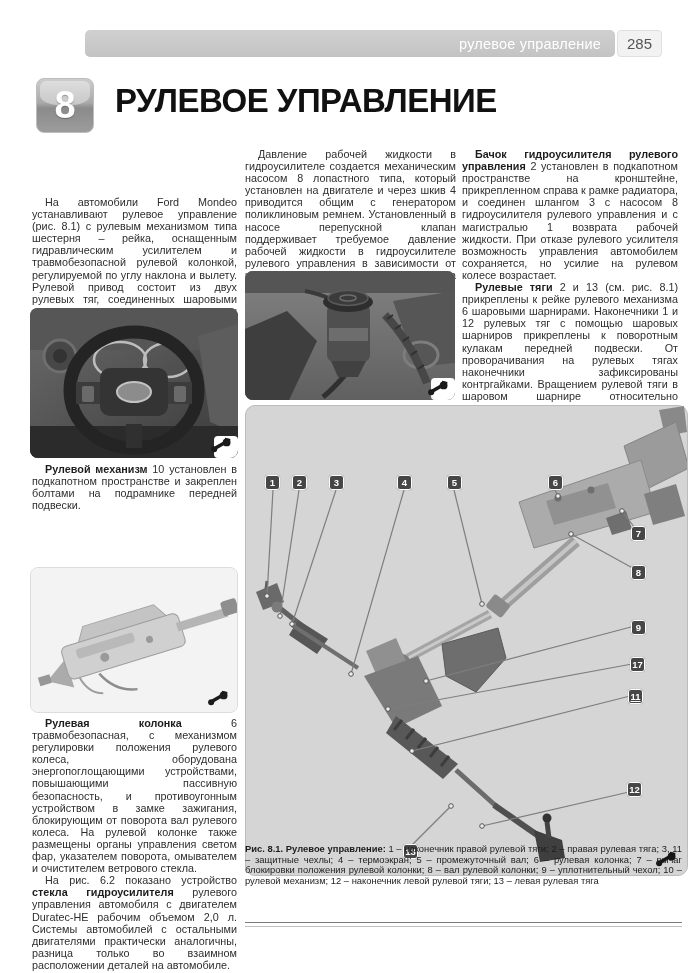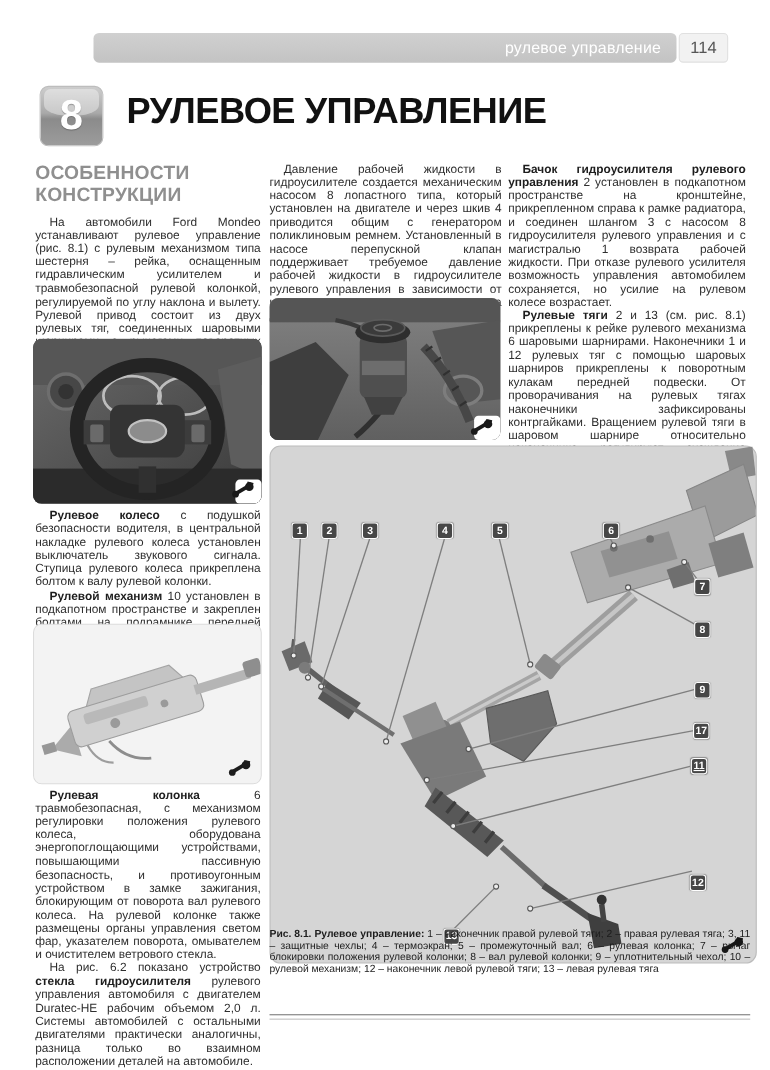--- a/index.html
+++ b/index.html
@@ -56,30 +56,28 @@
 </style>
 </head>
 <body>
 
 <div class="page">
 
   <div class="abs hdr-bar">
     <span class="hdr-title">рулевое управление</span>
   </div>
   <div class="abs hdr-pagebox">
-    <span>114</span>
+    <span>285</span>
   </div>
 
   <div class="abs badge">
     <span class="badge-num">8</span>
   </div>
   <div class="abs chapter-title">РУЛЕВОЕ УПРАВЛЕНИЕ</div>
 
-  <div class="abs colhead" style="left:32px;top:147px;">ОСОБЕННОСТИ
-КОНСТРУКЦИИ</div>
 
   <div class="abs col" style="left:32px;top:196px;width:205px;">
     <p><span>На автомобили Ford Mondeo устанавливают рулевое управление (рис. 8.1) с рулевым механизмом типа шестерня – рейка, оснащенным гидравлическим усилителем и травмобезопасной рулевой колонкой, регулируемой по углу наклона и вылету. Рулевой привод состоит из двух рулевых тяг, соединенных шаровыми шарнирами с рычагами поворотных кулаков передней подвески.</span></p>
   </div>
 
   <div class="abs photo" style="left:30px;top:308px;width:208px;height:150px;">
     <svg width="208" height="150" viewBox="0 0 208 150">
       <defs>
         <linearGradient id="pg1" x1="0" y1="0" x2="1" y2="1">
           <stop offset="0" stop-color="#6b6b6b"></stop>
@@ -106,21 +104,20 @@
     </svg>
     <svg class="marker" style="right:6px;bottom:5px;" viewBox="0 0 18 13">
       <circle cx="3.4" cy="10" r="2.5" fill="#1a1a1a"></circle>
       <line x1="4.5" y1="9" x2="12" y2="4.6" stroke="#1a1a1a" stroke-width="2.8"></line>
       <circle cx="13.6" cy="4.4" r="3.2" fill="#1a1a1a"></circle>
       <line x1="12.2" y1="1.4" x2="16.6" y2="2.4" stroke="#1a1a1a" stroke-width="1.6"></line>
     </svg>
   </div>
 
   <div class="abs col" style="left:32px;top:463px;width:205px;">
-    <p><b>Рулевое колесо</b><span> с подушкой безопасности водителя, в центральной накладке рулевого колеса установлен выключатель звукового сигнала. Ступица рулевого колеса прикреплена болтом к валу рулевой колонки.</span></p>
     <p><b>Рулевой механизм</b><span> 10 установлен в подкапотном пространстве и закреплен болтами на подрамнике передней подвески.</span></p>
   </div>
 
   <div class="abs photo" style="left:30px;top:567px;width:208px;height:146px;background:#f3f3f3;border:1px solid #dcdcdc;box-sizing:border-box;">
     <svg width="206" height="144" viewBox="0 0 206 144">
       <rect width="206" height="144" fill="#f3f3f3"></rect>
       <g transform="rotate(-17 103 72)">
         <polygon points="8,86 32,70 32,100" fill="#ababab"></polygon>
         <rect x="0" y="80" width="12" height="9" fill="#979797"></rect>
         <polygon points="58,44 132,44 142,60 48,60" fill="#c4c4c4" stroke="#a5a5a5"></polygon>
@@ -262,21 +259,21 @@
     <div class="callout" style="left:46px;top:69px;">2</div>
     <div class="callout" style="left:83px;top:69px;">3</div>
     <div class="callout" style="left:151px;top:69px;">4</div>
     <div class="callout" style="left:201px;top:69px;">5</div>
     <div class="callout" style="left:302px;top:69px;">6</div>
     <div class="callout" style="left:385px;top:120px;">7</div>
     <div class="callout" style="left:385px;top:159px;">8</div>
     <div class="callout" style="left:385px;top:214px;">9</div>
     <div class="callout" style="left:384px;top:251px;">17</div>
     <div class="callout" style="left:382px;top:283px;text-decoration:underline;">11</div>
-    <div class="callout" style="left:381px;top:389px;">12</div>
+    <div class="callout" style="left:381px;top:376px;">12</div>
     <div class="callout" style="left:157px;top:438px;">13</div>
     <svg class="marker" style="right:10px;bottom:8px;" viewBox="0 0 18 13">
       <circle cx="3.4" cy="10" r="2.5" fill="#161616"></circle>
       <line x1="4.5" y1="9" x2="12" y2="4.6" stroke="#161616" stroke-width="2.8"></line>
       <circle cx="13.6" cy="4.4" r="3.2" fill="#161616"></circle>
       <line x1="12.2" y1="1.4" x2="16.6" y2="2.4" stroke="#161616" stroke-width="1.6"></line>
     </svg>
   </div>
 
   <div class="abs caption">

